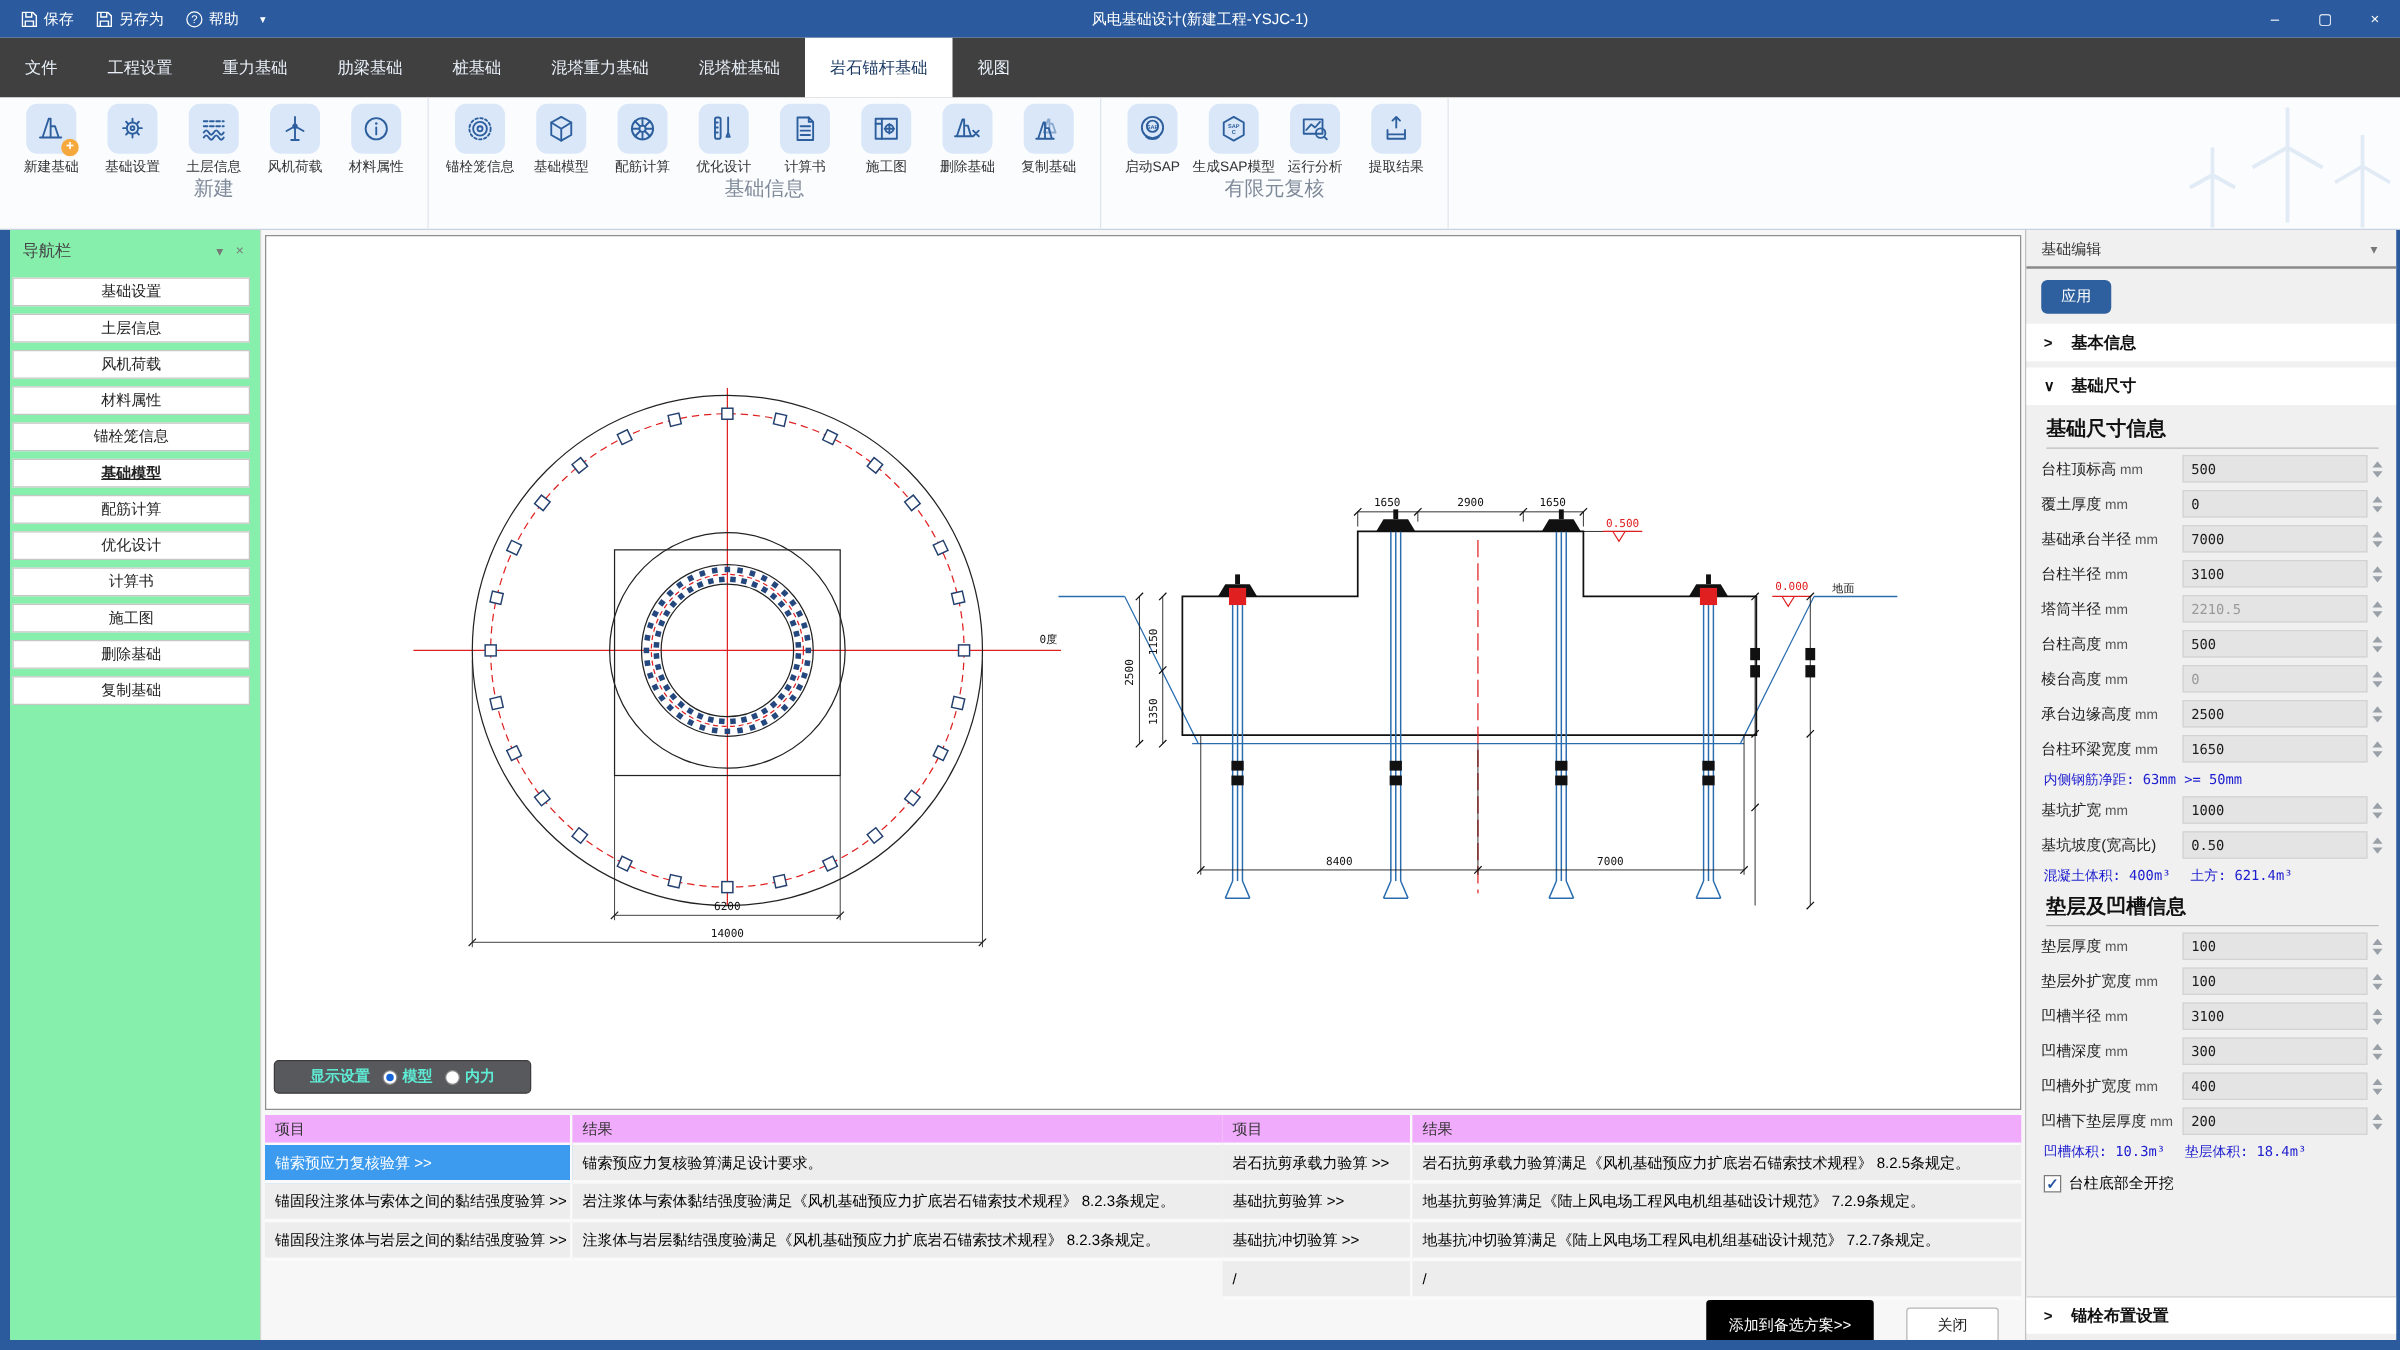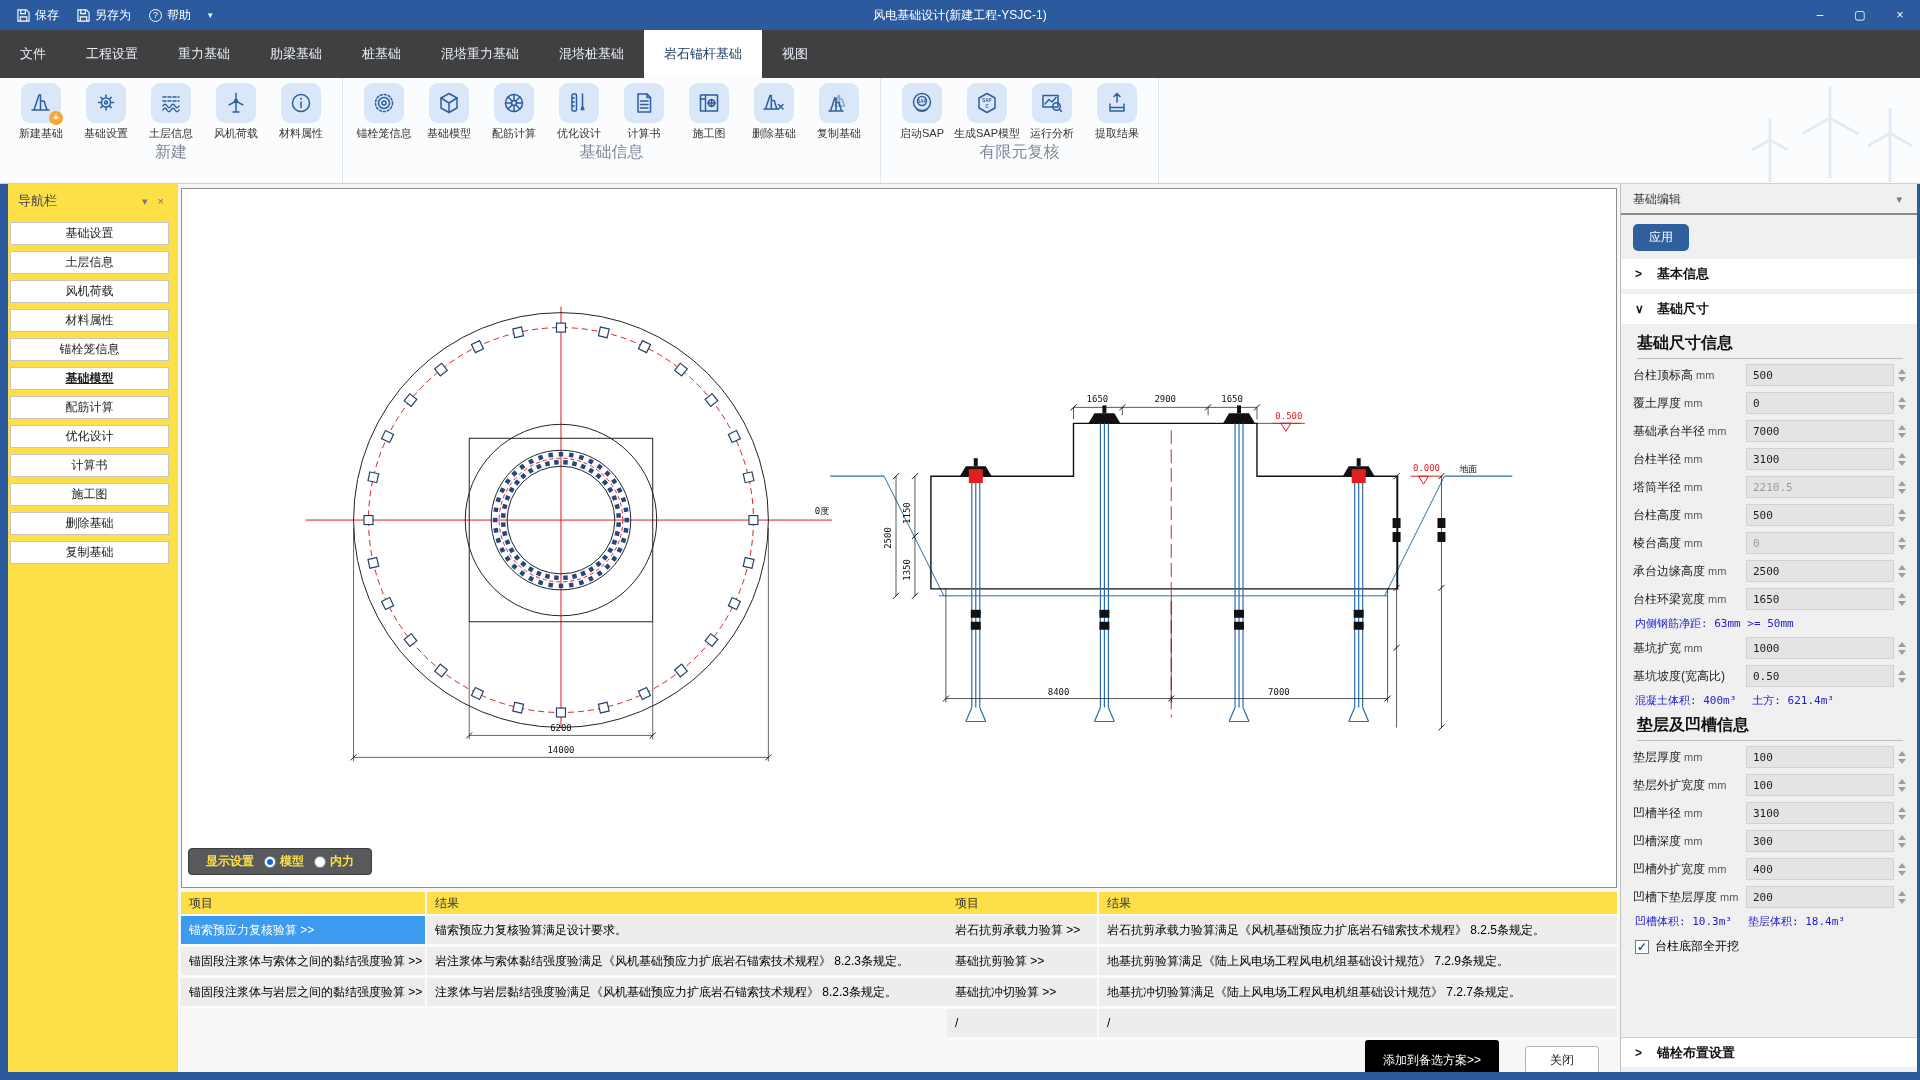--- a/index.html
+++ b/index.html
@@ -26,49 +26,49 @@
   .tile{width:40px;height:40px;border-radius:9px;background:#d9e7f8;display:flex;align-items:center;justify-content:center;position:relative}
   .tile svg{stroke:#2d5f9e;fill:none;stroke-width:1.5;stroke-linecap:round;stroke-linejoin:round}
   .tile svg text{stroke:none;fill:#2d5f9e;font-family:"Liberation Sans",sans-serif;font-weight:bold}
   .badge{position:absolute;right:-2px;bottom:-2px;width:14px;height:14px;border-radius:50%;background:#f5a93c;color:#fff;font-size:11px;line-height:13px;text-align:center;font-weight:bold}
   .rlabel{font-size:11px;color:#333;margin-top:3px;white-space:nowrap}
   .rgname{font-size:16px;color:#7f8a99;margin-top:3px;height:18px;line-height:16px}
   .watermark{position:absolute;right:0;top:0;height:106px;opacity:.55;pointer-events:none}
   
   .main{flex:1;display:flex;min-height:0;background:#f2f2f2}
   
-  .side{width:178px;flex:0 0 auto;display:flex;background:#fde047}
+  .side{width:209px;flex:0 0 auto;display:flex;background:#86efac}
   .side-strip{width:8px;background:#2b5b9c}
   .side-panel{flex:1;display:flex;flex-direction:column;border-right:1px solid #d4d4d4}
   .side-head{display:flex;align-items:center;font-size:13px;color:#444;padding:8px 8px 6px 10px}
   .side-head .sp{flex:1}
   .side-hicon{color:#777;font-size:11px;padding:0 5px}
   .side-body{display:flex;padding:6px 4px 0 2px}
   .tabcol{width:70px}
   .proj-tab{width:64px;height:26px;background:#2196f3;border-radius:8px;color:#fff;font-size:11px;display:flex;align-items:center;justify-content:center;margin:2px 0 0 4px;font-family:"DejaVu Sans Mono",monospace}
   .btncol{flex:1;display:flex;flex-direction:column;gap:6px;padding-right:4px}
   .sbtn{height:23px;background:#fff;border:1px solid #c6c6c6;font-size:12px;color:#222;display:flex;align-items:center;justify-content:center;cursor:default}
   .sbtn.active{font-weight:bold;text-decoration:underline}
   
   .center{flex:1;display:flex;flex-direction:column;min-width:0;padding:4px 3px 0 3px;background:#f7f7f7}
   .canvas{height:700px;background:#fff;border:1px solid #8f8f8f;position:relative;flex:0 0 auto}
   .canvas svg.draw{width:100%;height:100%;display:block}
-  .dispbar{position:absolute;left:6px;bottom:12px;background:#58595c;border:1px solid #3c3c3c;border-radius:4px;color:#fde047;display:flex;align-items:center;gap:10px;padding:4px 17px;font-size:12px;font-weight:bold}
+  .dispbar{position:absolute;left:6px;bottom:12px;background:#58595c;border:1px solid #3c3c3c;border-radius:4px;color:#5eead4;display:flex;align-items:center;gap:10px;padding:4px 28px;font-size:12px;font-weight:bold}
   .radio{width:12px;height:12px;border-radius:50%;background:#fff;border:1px solid #888;display:inline-block;position:relative;vertical-align:-2px}
   .radio.on::after{content:'';position:absolute;inset:2px;border-radius:50%;background:#1565d8}
   .ropt{display:flex;align-items:center;gap:4px}
   
   .tables{display:flex;margin-top:4px;font-size:12px;flex:0 0 auto}
   .rtable{display:flex;flex-direction:column}
   .rtable.lt{width:766px}
   .rtable.rt{flex:1}
   .trow{display:flex;height:31px}
   .trow.head{height:24px}
   .tc{display:flex;align-items:center;padding:0 8px;background:#ededed;border-bottom:3px solid #fafafa;white-space:nowrap;overflow:hidden}
-  .trow.head .tc{background:#fde047;border-bottom:2px solid #fafafa;color:#333}
+  .trow.head .tc{background:#f0abfc;border-bottom:2px solid #fafafa;color:#333}
   .tc.item{flex:0 0 auto;border-right:2px solid #fafafa}
   .lt .tc.item{width:246px}
   .rt .tc.item{width:152px}
   .tc.res{flex:1}
   .tc.sel{background:#3d9bef;color:#fff}
   
   .actionbar{flex:1;display:flex;align-items:center;justify-content:flex-end;gap:26px;padding-right:18px}
   .btn-blue{background:#000000;color:#fff;border:none;border-radius:3px;height:40px;padding:0 18px;font-size:12px;font-family:"Liberation Sans",sans-serif}
   .btn-plain{background:#fff;color:#222;border:1px solid #b5b5b5;border-radius:3px;height:28px;padding:0 24px;font-size:12px;font-family:"Liberation Sans",sans-serif}
   

